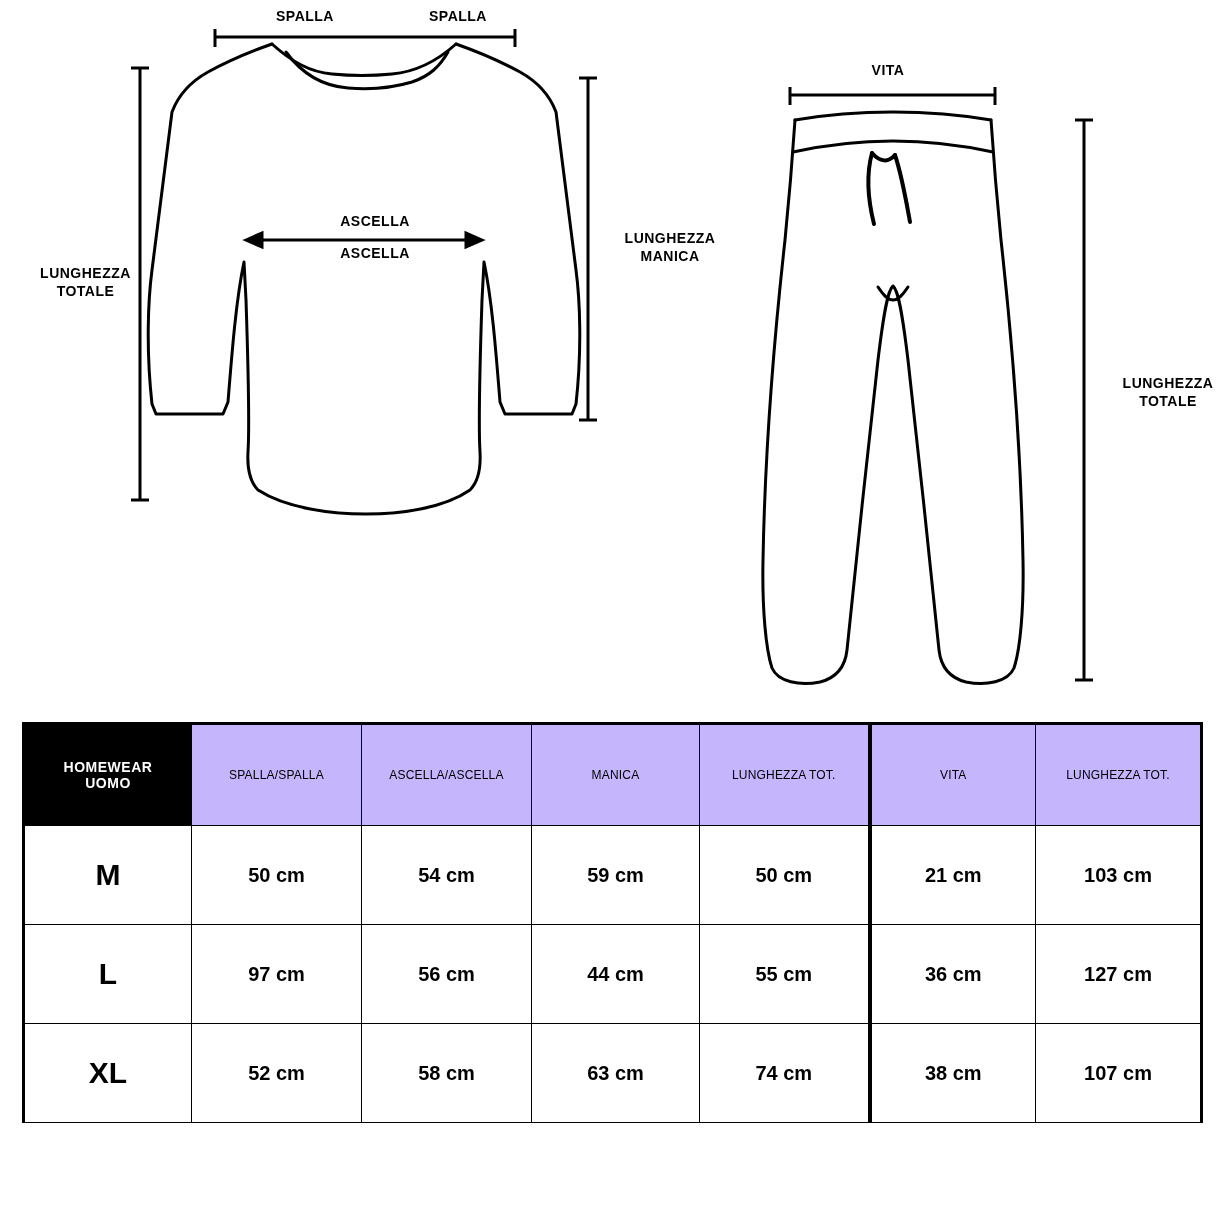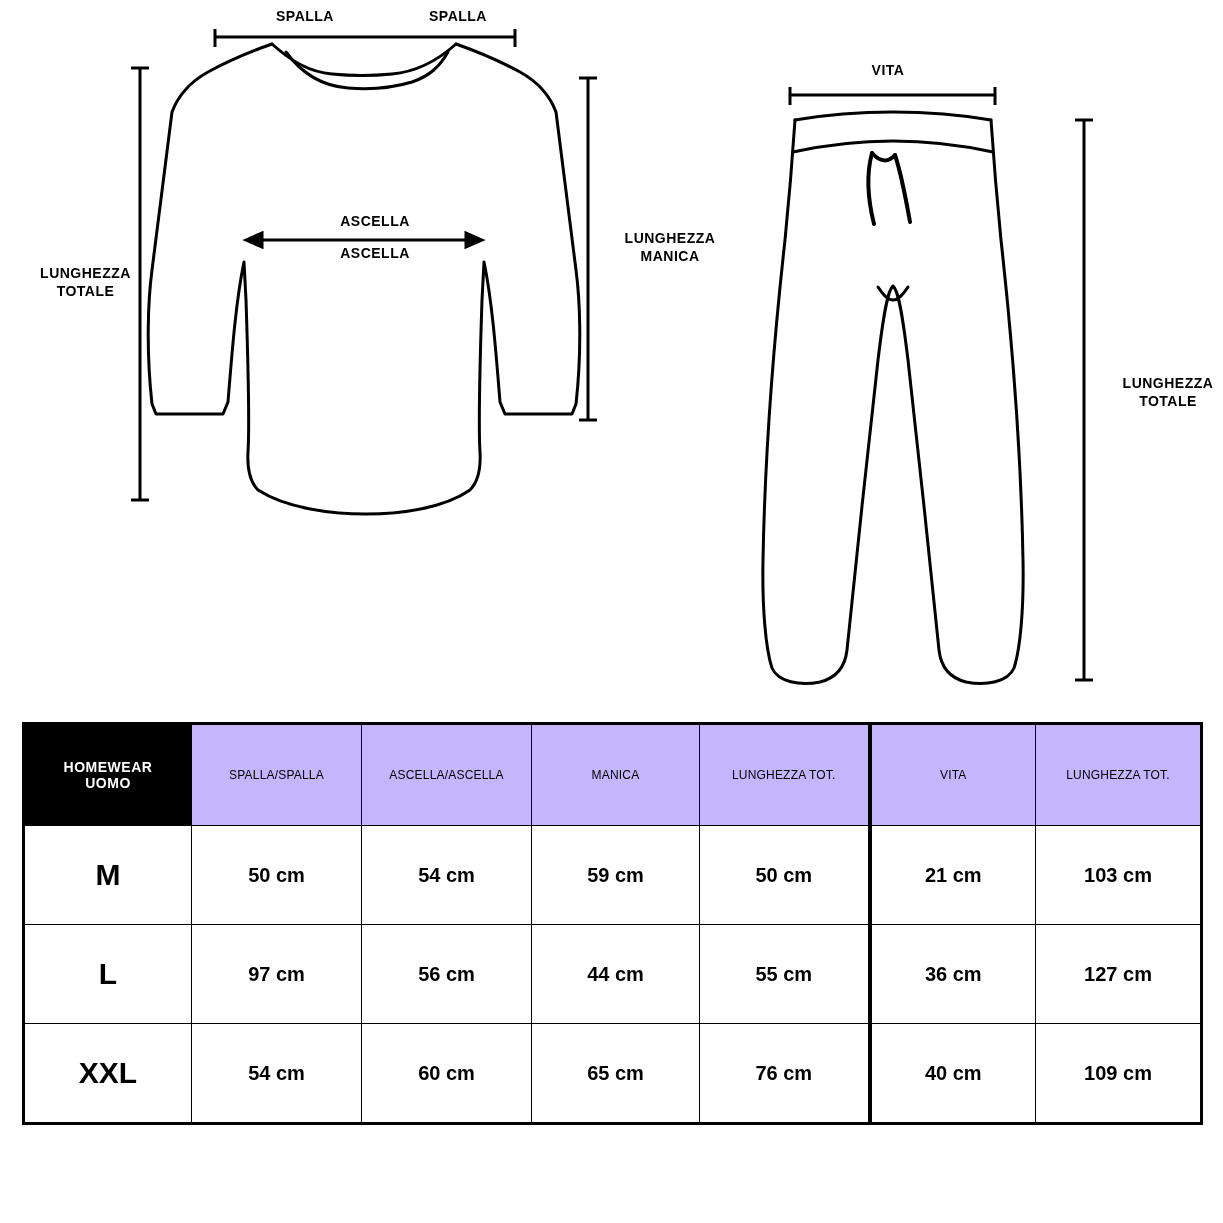--- a/index.html
+++ b/index.html
@@ -265,23 +265,23 @@
       <tr>
         <td class="size-cell outer-left">L</td>
         <td class="val-cell thin-row">97 cm</td>
         <td class="val-cell thin-row">56 cm</td>
         <td class="val-cell thin-row">44 cm</td>
         <td class="val-cell thin-row">55 cm</td>
         <td class="val-cell thin-row sep-left">36 cm</td>
         <td class="val-cell thin-row outer-right">127 cm</td>
       </tr>
       <tr>
-        <td class="size-cell outer-left outer-bottom">XXL</td>
-        <td class="val-cell thin-row outer-bottom">54 cm</td>
-        <td class="val-cell thin-row outer-bottom">60 cm</td>
-        <td class="val-cell thin-row outer-bottom">65 cm</td>
-        <td class="val-cell thin-row outer-bottom">76 cm</td>
-        <td class="val-cell thin-row outer-bottom sep-left">40 cm</td>
-        <td class="val-cell thin-row outer-bottom outer-right">109 cm</td>
+        <td class="size-cell outer-left">XL</td>
+        <td class="val-cell thin-row">52 cm</td>
+        <td class="val-cell thin-row">58 cm</td>
+        <td class="val-cell thin-row">63 cm</td>
+        <td class="val-cell thin-row">74 cm</td>
+        <td class="val-cell thin-row sep-left">38 cm</td>
+        <td class="val-cell thin-row outer-right">107 cm</td>
       </tr>
     </tbody>
   </table>
 </div>
 
 </body></html>

